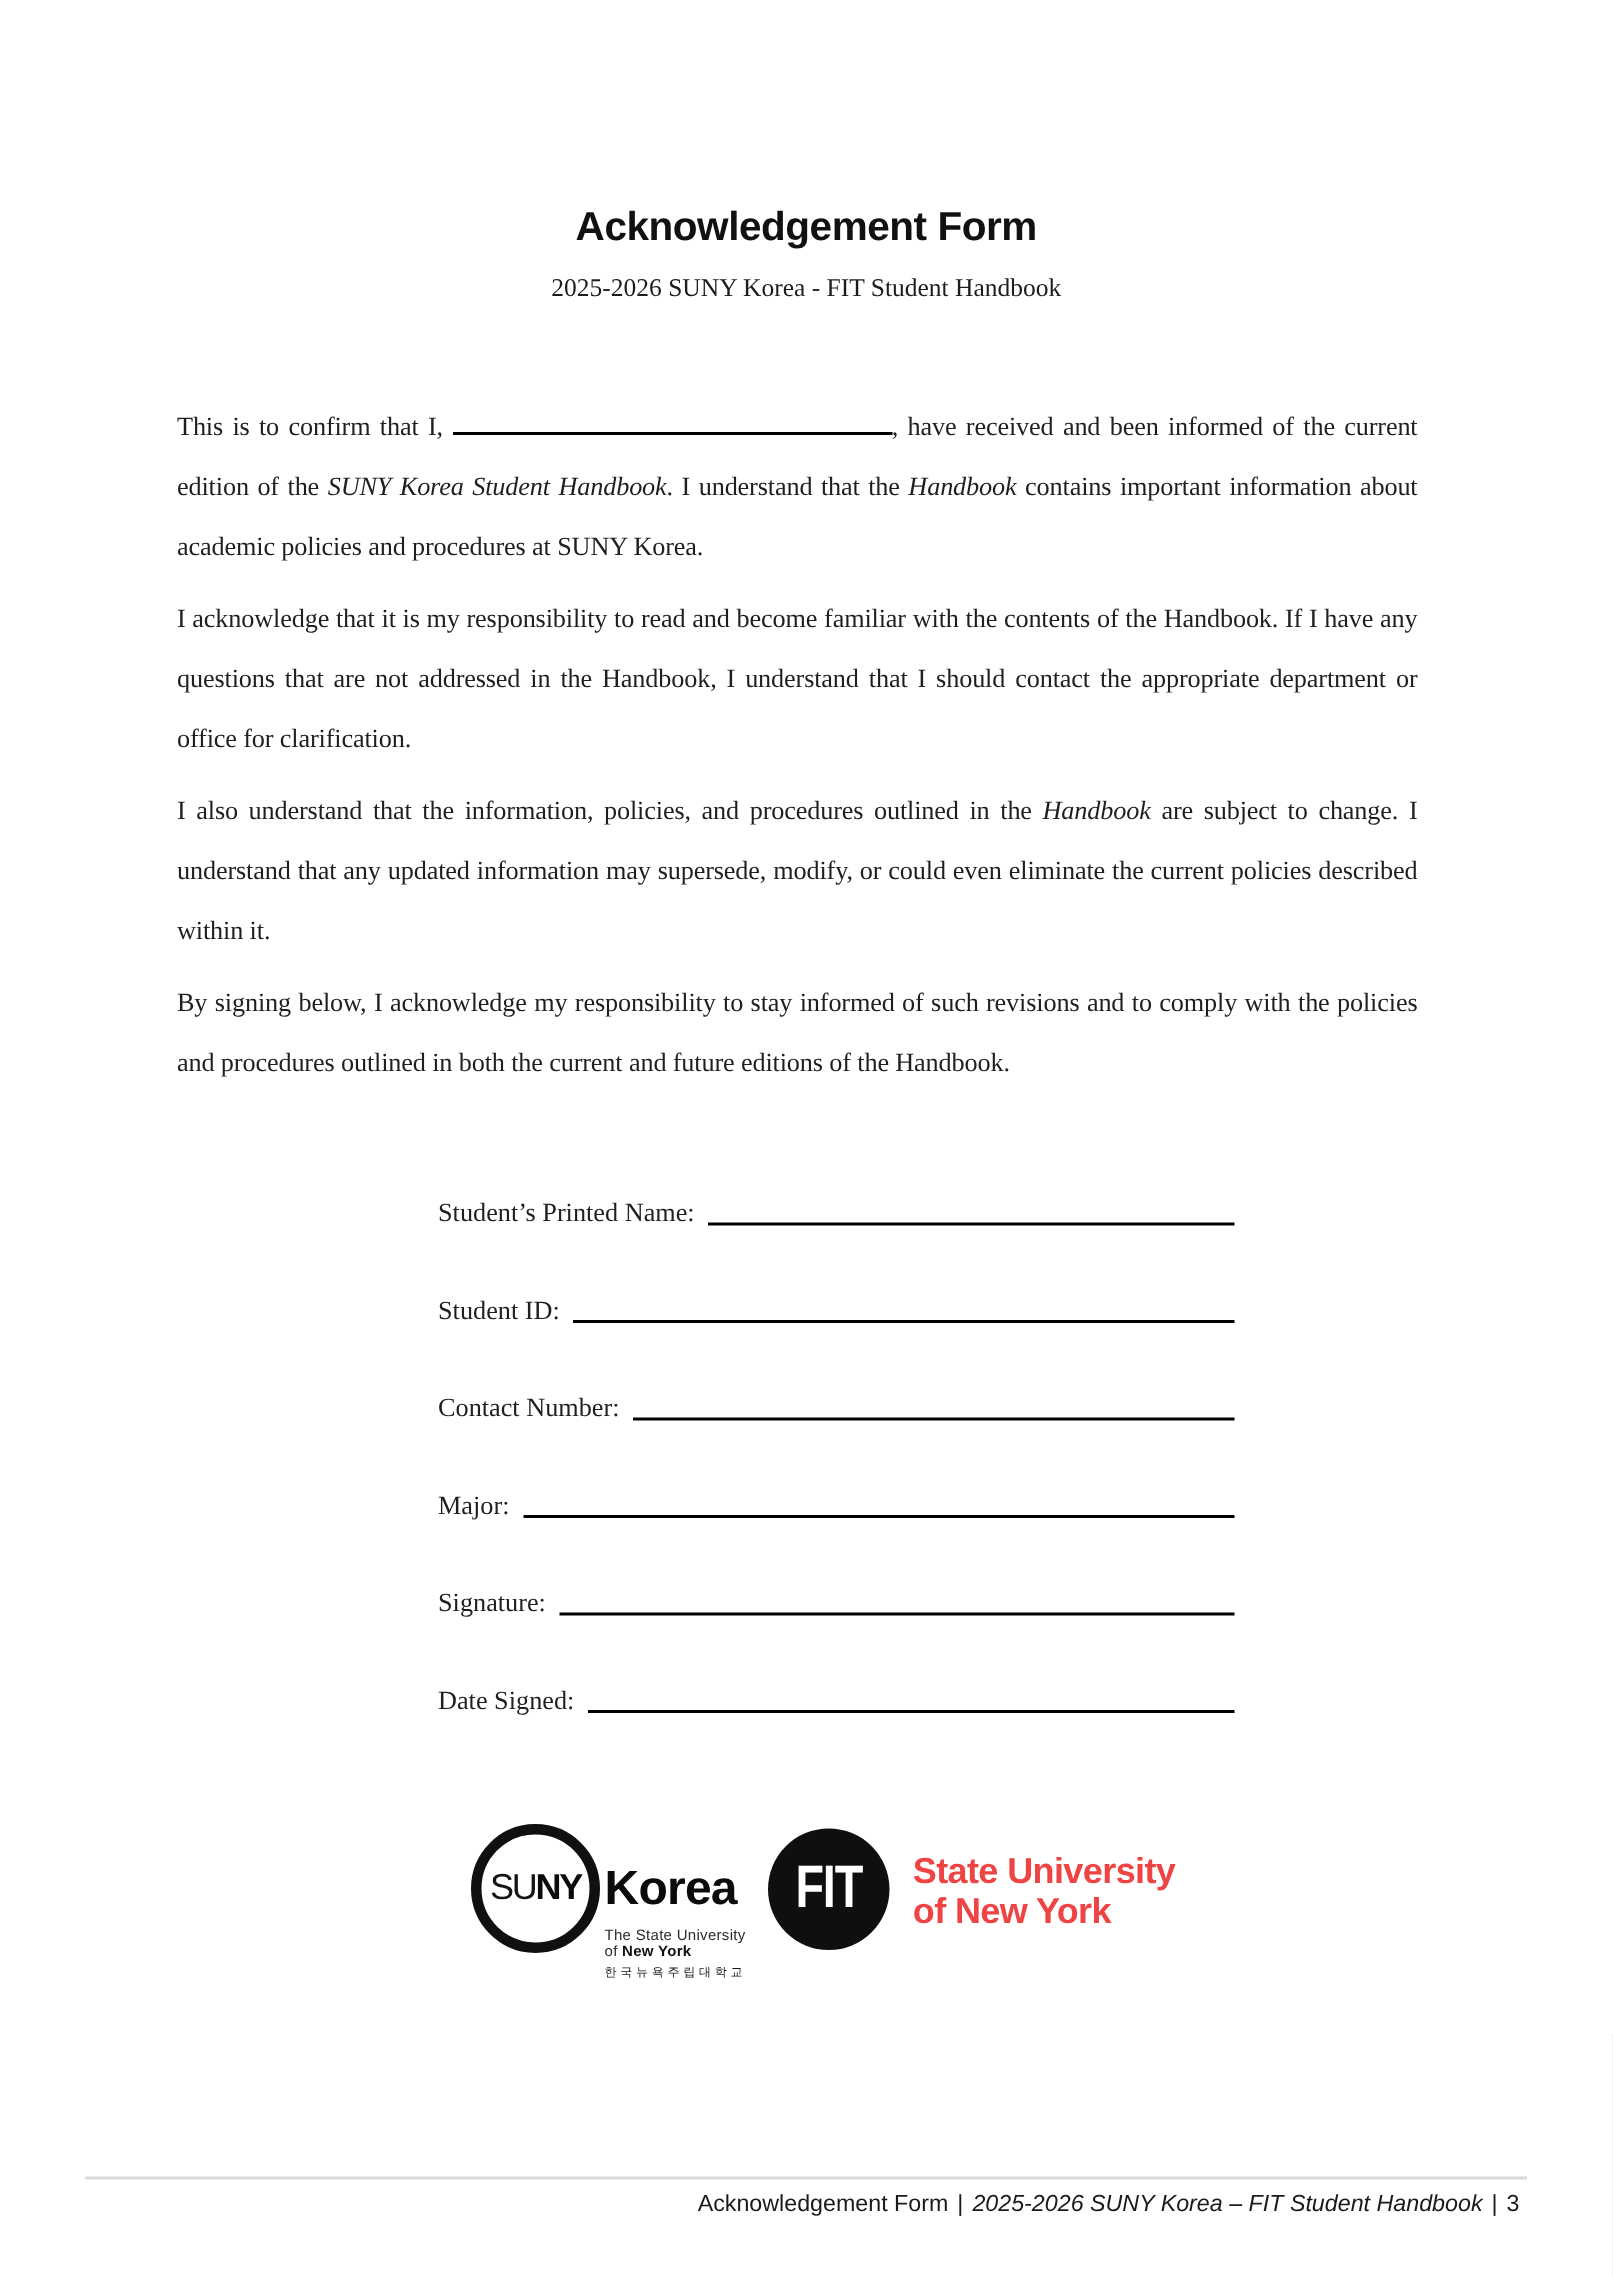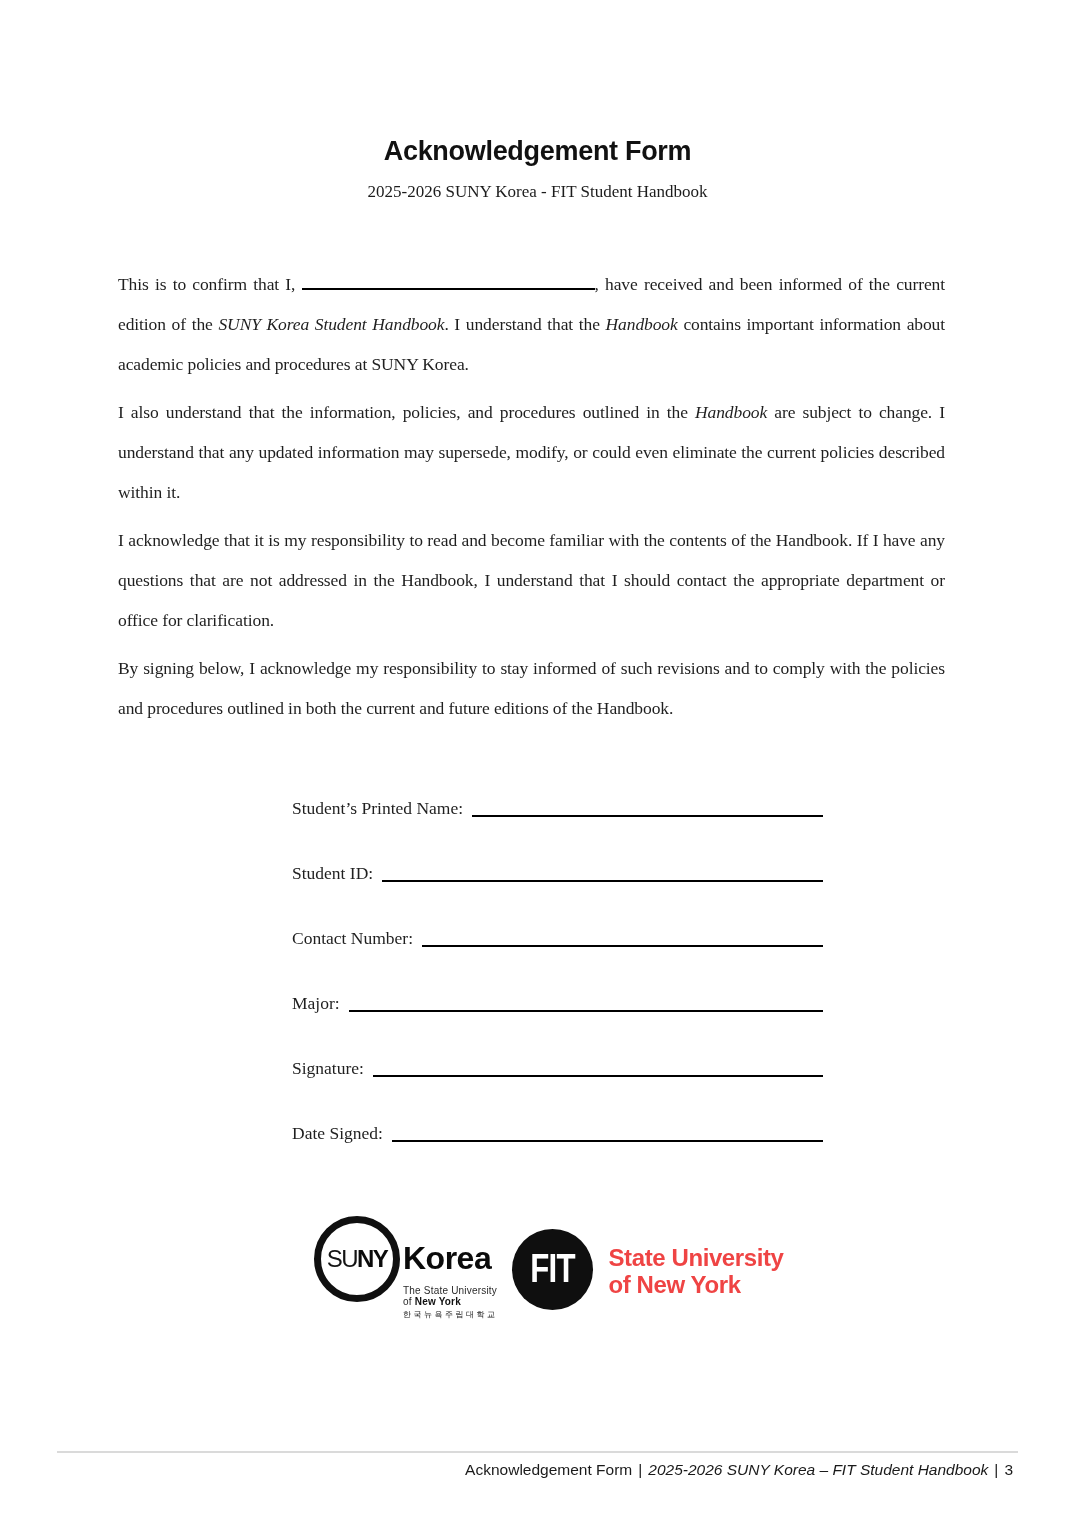--- a/index.html
+++ b/index.html
@@ -53,21 +53,21 @@
   .form-label { white-space:nowrap; color:#1f1f1f; }
   .form-fill {
     flex:1 1 auto;
     margin-left:9px;
     border-bottom:2px solid #000;
     height:0;
     margin-bottom:2px;
   }
   .logos {
     position:absolute; top:1216px; left:314px;
-    display:flex; align-items:center; gap:14px;
+    display:flex; align-items:flex-start; gap:14px;
     font-family:"Liberation Sans","DejaVu Sans",sans-serif;
   }
   .suny-logo { display:flex; align-items:flex-start; }
   .suny-ring {
     width:86px; height:86px;
     border:7px solid #101010; border-radius:50%;
     display:flex; align-items:center; justify-content:center;
     flex:0 0 auto;
   }
   .suny-ring .su { font-size:24px; font-weight:400; letter-spacing:-1.5px; color:#141414; }
@@ -114,22 +114,22 @@
 </head>
 <body>
 
 <div class="page">
 
   <h1 class="doc-title">Acknowledgement Form</h1>
   <div class="doc-subtitle">2025-2026 SUNY Korea - FIT Student Handbook</div>
 
   <div class="body-text">
     <p><span>This is to confirm that I, </span><span class="blank-line"></span><span>, have received and been informed of the current edition of the </span><span class="it">SUNY Korea Student Handbook</span><span>. I understand that the </span><span class="it">Handbook</span><span> contains important information about academic policies and procedures at SUNY Korea.</span></p>
+    <p><span>I acknowledge that it is my responsibility to read and become familiar with the contents of the Handbook. If I have any questions that are not addressed in the Handbook, I understand that I should contact the appropriate department or office for clarification.</span></p>
     <p><span>I also understand that the information, policies, and procedures outlined in the </span><span class="it">Handbook</span><span> are subject to change. I understand that any updated information may supersede, modify, or could even eliminate the current policies described within it.</span></p>
-    <p><span>I acknowledge that it is my responsibility to read and become familiar with the contents of the Handbook. If I have any questions that are not addressed in the Handbook, I understand that I should contact the appropriate department or office for clarification.</span></p>
     <p><span>By signing below, I acknowledge my responsibility to stay informed of such revisions and to comply with the policies and procedures outlined in both the current and future editions of the Handbook.</span></p>
   </div>
 
   <div class="form-block">
     <div class="form-row">
       <span class="form-label">Student’s Printed Name:</span>
       <span class="form-fill"></span>
     </div>
     <div class="form-row">
       <span class="form-label">Student ID:</span>

